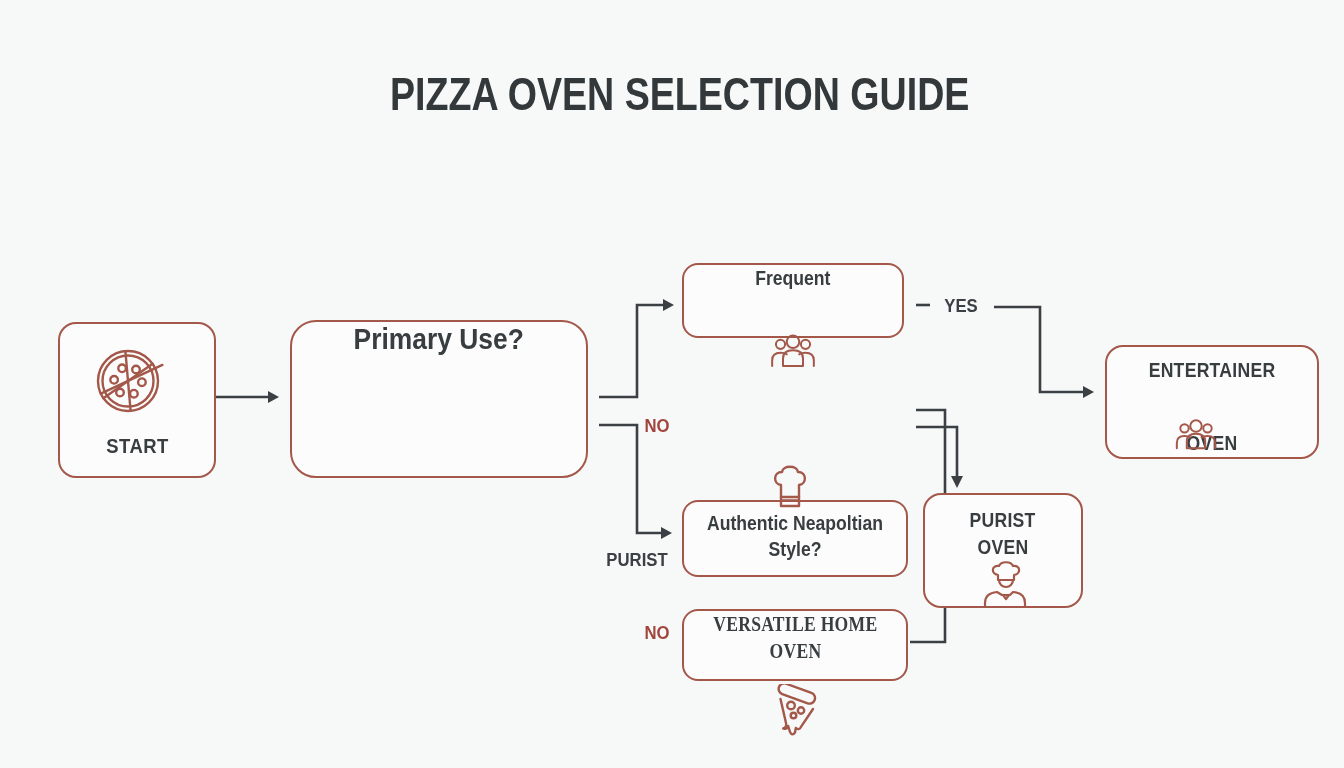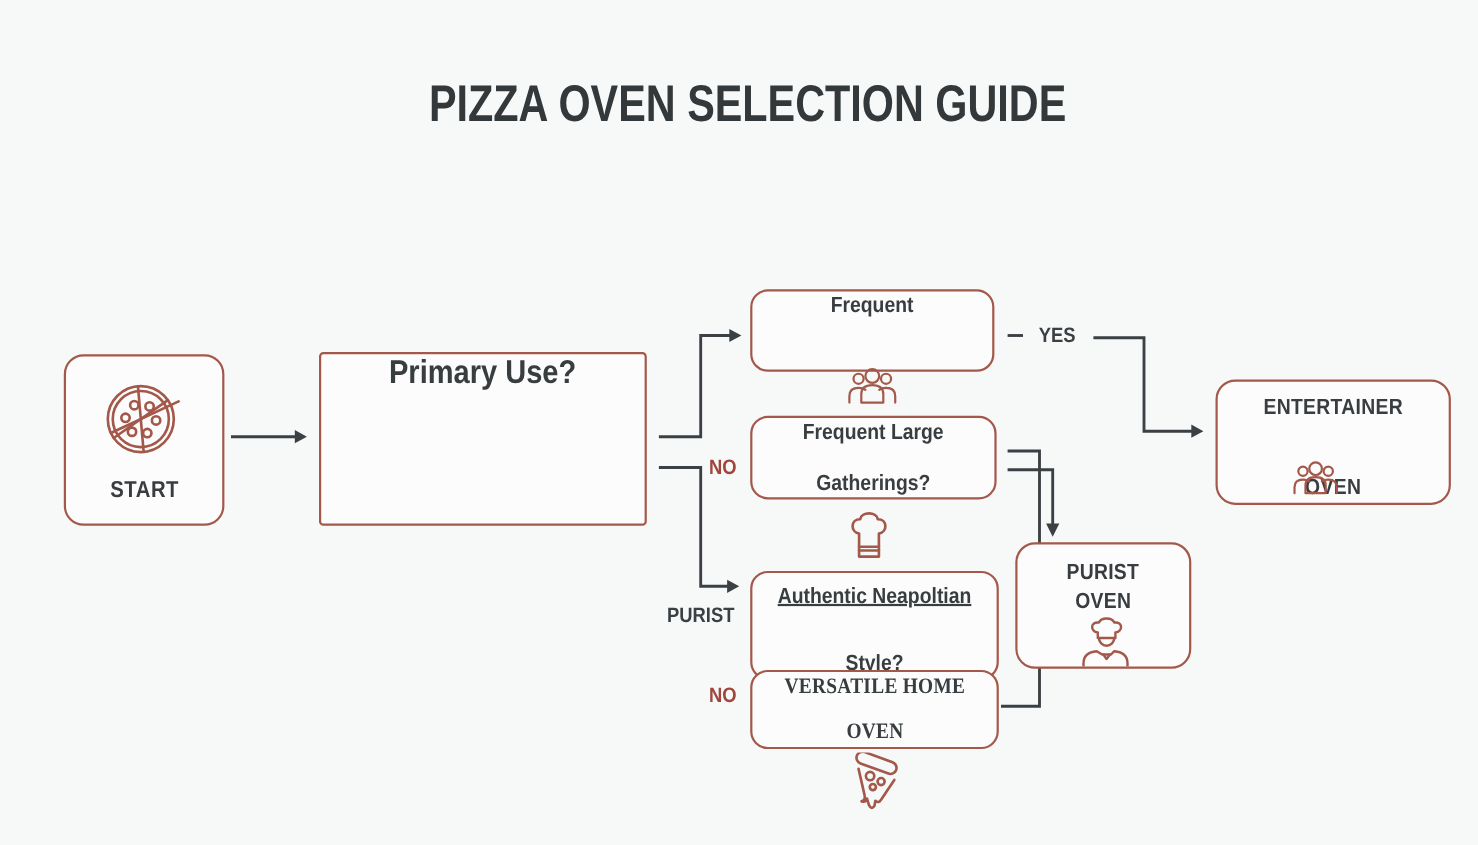--- a/index.html
+++ b/index.html
@@ -14,40 +14,40 @@
     position:absolute;left:322px;top:66px;width:680px;text-align:center;
     font-size:47px;font-weight:700;color:#33383b;letter-spacing:0px;
     transform:scaleX(0.80);transform-origin:50% 50%;white-space:nowrap;
   }
   svg.connectors{position:absolute;left:0;top:0;z-index:1;}
   svg.connectors path{stroke:var(--line);stroke-width:2.6;fill:none;}
   svg.connectors polygon{fill:var(--line);stroke:none;}
   .node{
     position:absolute;z-index:2;border:2.4px solid var(--border);
     background:#fcfcfc;display:flex;flex-direction:column;
-    align-items:center;justify-content:space-between;color:var(--text);font-weight:700;
+    align-items:center;justify-content:flex-start;color:var(--text);font-weight:700;
   }
   .tline{transform:scaleX(0.88);transform-origin:50% 50%;white-space:nowrap;}
   .q{font-size:20px;line-height:26px;text-align:center;}
   .result{font-size:20px;line-height:27px;letter-spacing:.3px;}
   .edge-label{
     position:absolute;z-index:3;font-weight:700;text-align:center;
     color:var(--line);font-size:19px;transform:scaleX(0.88);transform-origin:50% 50%;
   }
   .edge-label.red{color:var(--no);}
   .icon-svg{position:absolute;z-index:3;}
   .icon-svg *{stroke:var(--icon);fill:none;stroke-width:2.4;stroke-linecap:round;stroke-linejoin:round;}
-  #node-start{left:58px;top:322px;width:146px;height:156px;border-radius:18px;justify-content:flex-end;padding-bottom:18px;}
+  #node-start{left:58px;top:322px;width:158px;height:156px;border-radius:18px;justify-content:flex-end;padding-bottom:18px;}
   #node-start .tline{font-size:21px;letter-spacing:.5px;}
-  #node-primary{left:290px;top:320px;width:298px;height:158px;border-radius:4px;padding-bottom:27px;}
+  #node-primary{left:290px;top:320px;width:298px;height:158px;border-radius:26px;padding-bottom:27px;}
   #node-primary .tline{font-size:30px;}
   #node-qtop{left:682px;top:263px;width:222px;height:75px;border-radius:16px;padding-bottom:10px;}
   #node-qtop .l2{display:flex;width:100%;padding:0 24px;justify-content:space-between;}
   #node-qgath{left:682px;top:378px;width:224px;height:76px;border-radius:16px;}
-  #node-qneap{left:682px;top:519px;width:226px;height:99px;border-radius:16px;padding-top:8px;text-decoration:underline;}
+  #node-qneap{left:682px;top:500px;width:226px;height:77px;border-radius:16px;padding-top:8px;}
   #node-versatile{left:682px;top:609px;width:226px;height:72px;border-radius:16px;font-family:Liberation Serif, serif;}
   #node-purist{left:923px;top:493px;width:160px;height:115px;border-radius:18px;justify-content:flex-start;padding-top:12px;overflow:hidden;}
   #node-entertainer{left:1105px;top:345px;width:214px;height:114px;border-radius:18px;justify-content:space-between;padding-top:10px;}
   #label-yes{left:933px;top:295px;width:56px;}
   #label-no-top{left:629px;top:415px;width:56px;}
   #label-purist{left:595px;top:549px;width:84px;}
   #label-no-bottom{left:629px;top:622px;width:56px;}
 </style>
 </head>
 <body>
@@ -97,24 +97,20 @@
   </div>
   <svg class="icon-svg" style="left:768px;top:334px;" width="50" height="34" viewBox="0 0 60 40">
     <circle cx="15" cy="12" r="5.5"></circle>
     <circle cx="45" cy="12" r="5.5"></circle>
     <path d="M5,38 v-7 q0,-9 10,-9 q5,0 7.5,2"></path>
     <path d="M55,38 v-7 q0,-9 -10,-9 q-5,0 -7.5,2"></path>
     <circle cx="30" cy="9" r="7.5"></circle>
     <path d="M18,38 v-9 q0,-10 12,-10 q12,0 12,10 v9 z"></path>
   </svg>
 
-  <div class="node q" id="node-qgath">
-    <span class="tline">Frequent Large</span>
-    <span class="tline">Gatherings?</span>
-  </div>
   <svg class="icon-svg" style="left:770px;top:463px;" width="40" height="46" viewBox="0 0 40 46">
     <path d="M11,34 V22 C3,21 3,9 12,9 C13,2 27,2 28,9 C37,9 37,21 29,22 V34"></path>
     <rect x="11" y="34" width="18" height="9"></rect>
     <line x1="11" y1="37.5" x2="29" y2="37.5"></line>
   </svg>
 
   <div class="node q" id="node-qneap">
     <span class="tline">Authentic Neapoltian</span>
     <span class="tline">Style?</span>
   </div>

